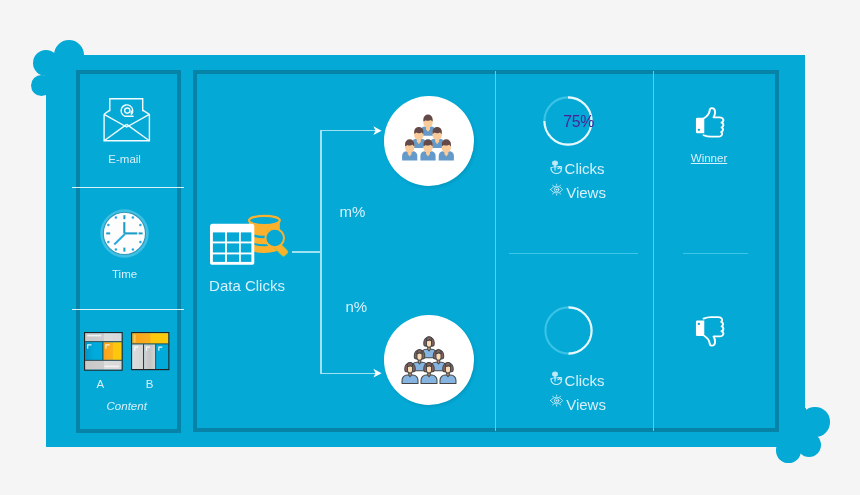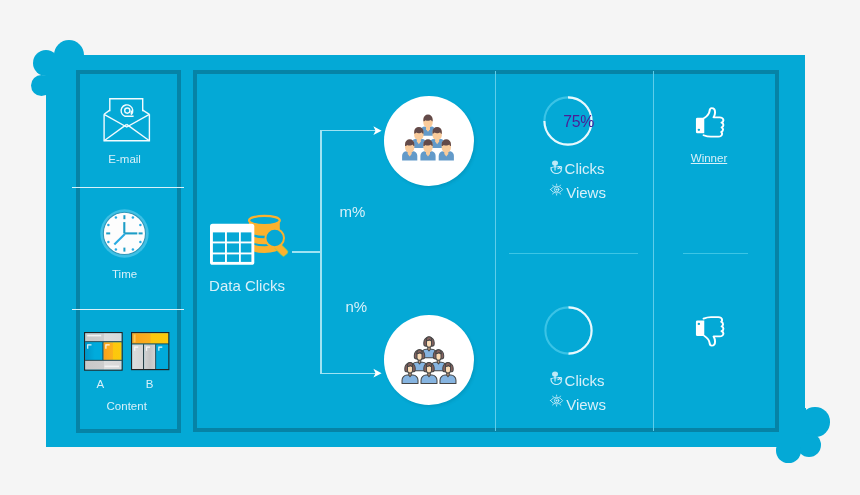--- a/index.html
+++ b/index.html
@@ -169,21 +169,21 @@
         <rect x="13.1" y="12.5" width="11.3" height="24.5" fill="url(#gB3)"></rect>
         <path d="M15.1 14.6 h4.0 v1.1 h-2.9 v3.1 h-1.1 z" fill="#ffffff" opacity="0.9"></path>
         <rect x="24.4" y="12.5" width="0.9" height="24.5" fill="#232323"></rect>
         <rect x="25.3" y="12.5" width="11.9" height="24.5" fill="#00aadb"></rect>
         <path d="M27.3 14.6 h4.0 v1.1 h-2.9 v3.1 h-1.1 z" fill="#ffffff" opacity="0.9"></path>
       </svg>
     </div>
 
     <div class="lbl-c" style="left:54.4px;top:322.5px;">A</div>
     <div class="lbl-c" style="left:103.7px;top:322.5px;">B</div>
-    <div class="lbl-c" style="left:80.7px;top:344.5px;">Content</div>
+    <div class="lbl-c" style="left:80.7px;top:344.5px;font-style:italic;">Content</div>
 
     <div class="ico" style="left:163.3px;top:158px;width:84px;height:56px;">
       <svg width="84" height="56" viewBox="0 0 84 56">
 
         <g fill="#fbb12e">
           <path d="M40.0 7.45 A15.4 4.65 0 0 0 70.8 7.45 L70.8 18.15 A15.4 4.65 0 0 1 40.0 18.15 Z"></path>
           <path d="M40.0 20.55 A15.4 4.65 0 0 0 70.8 20.55 L70.8 26.65 A15.4 4.65 0 0 1 40.0 26.65 Z"></path>
           <path d="M40.0 28.55 A15.4 4.65 0 0 0 70.8 28.55 L70.8 35.25 A15.4 4.65 0 0 1 40.0 35.25 Z"></path>
         </g>
         <ellipse cx="55.4" cy="7.45" rx="15.4" ry="4.65" fill="none" stroke="#fbb12e" stroke-width="2.2"></ellipse>

